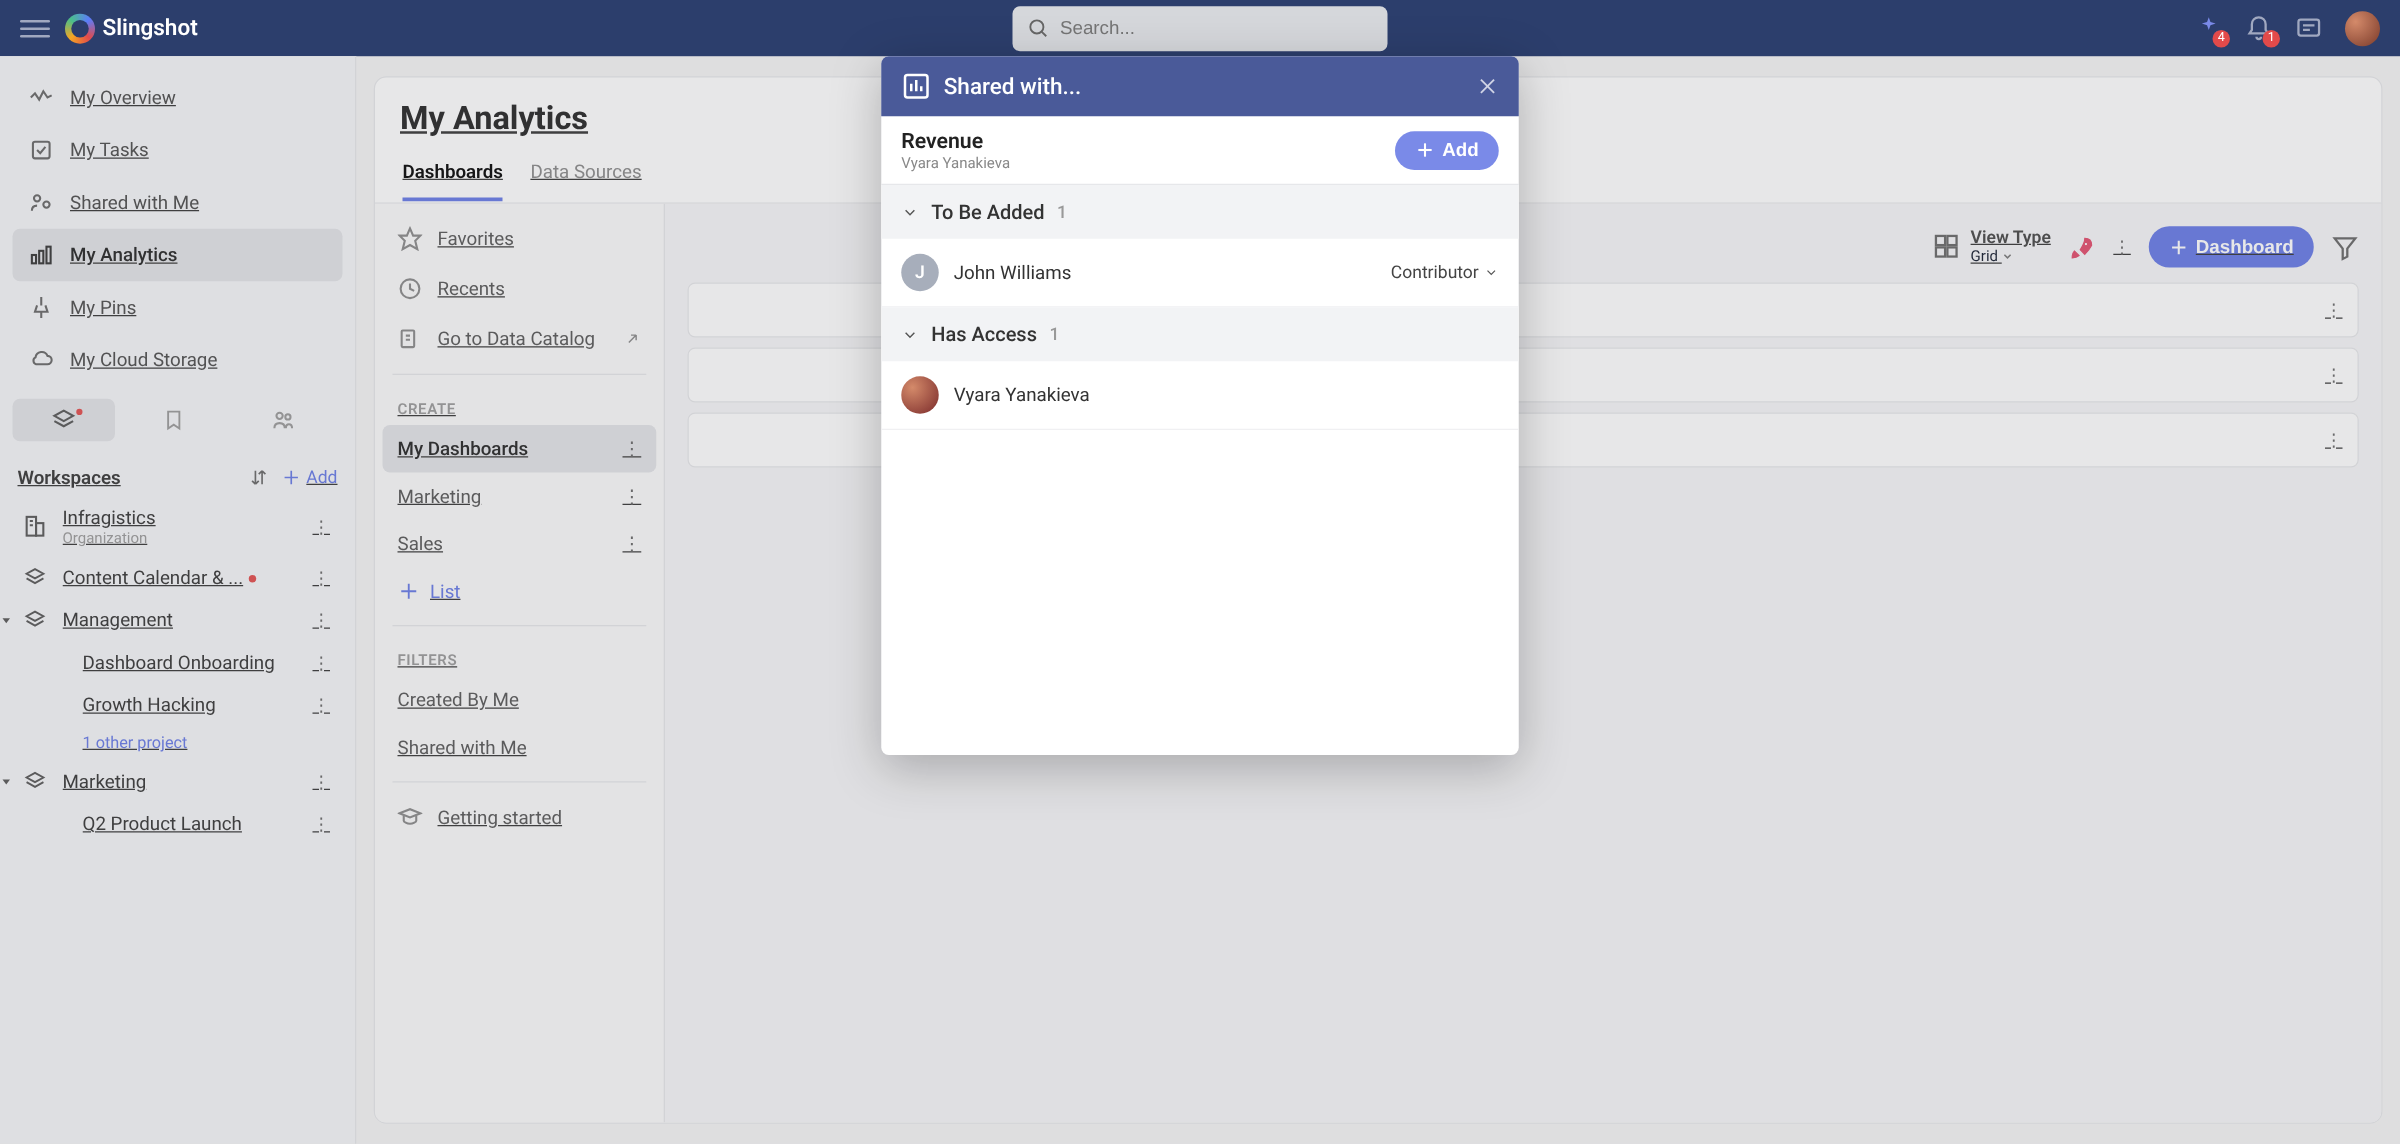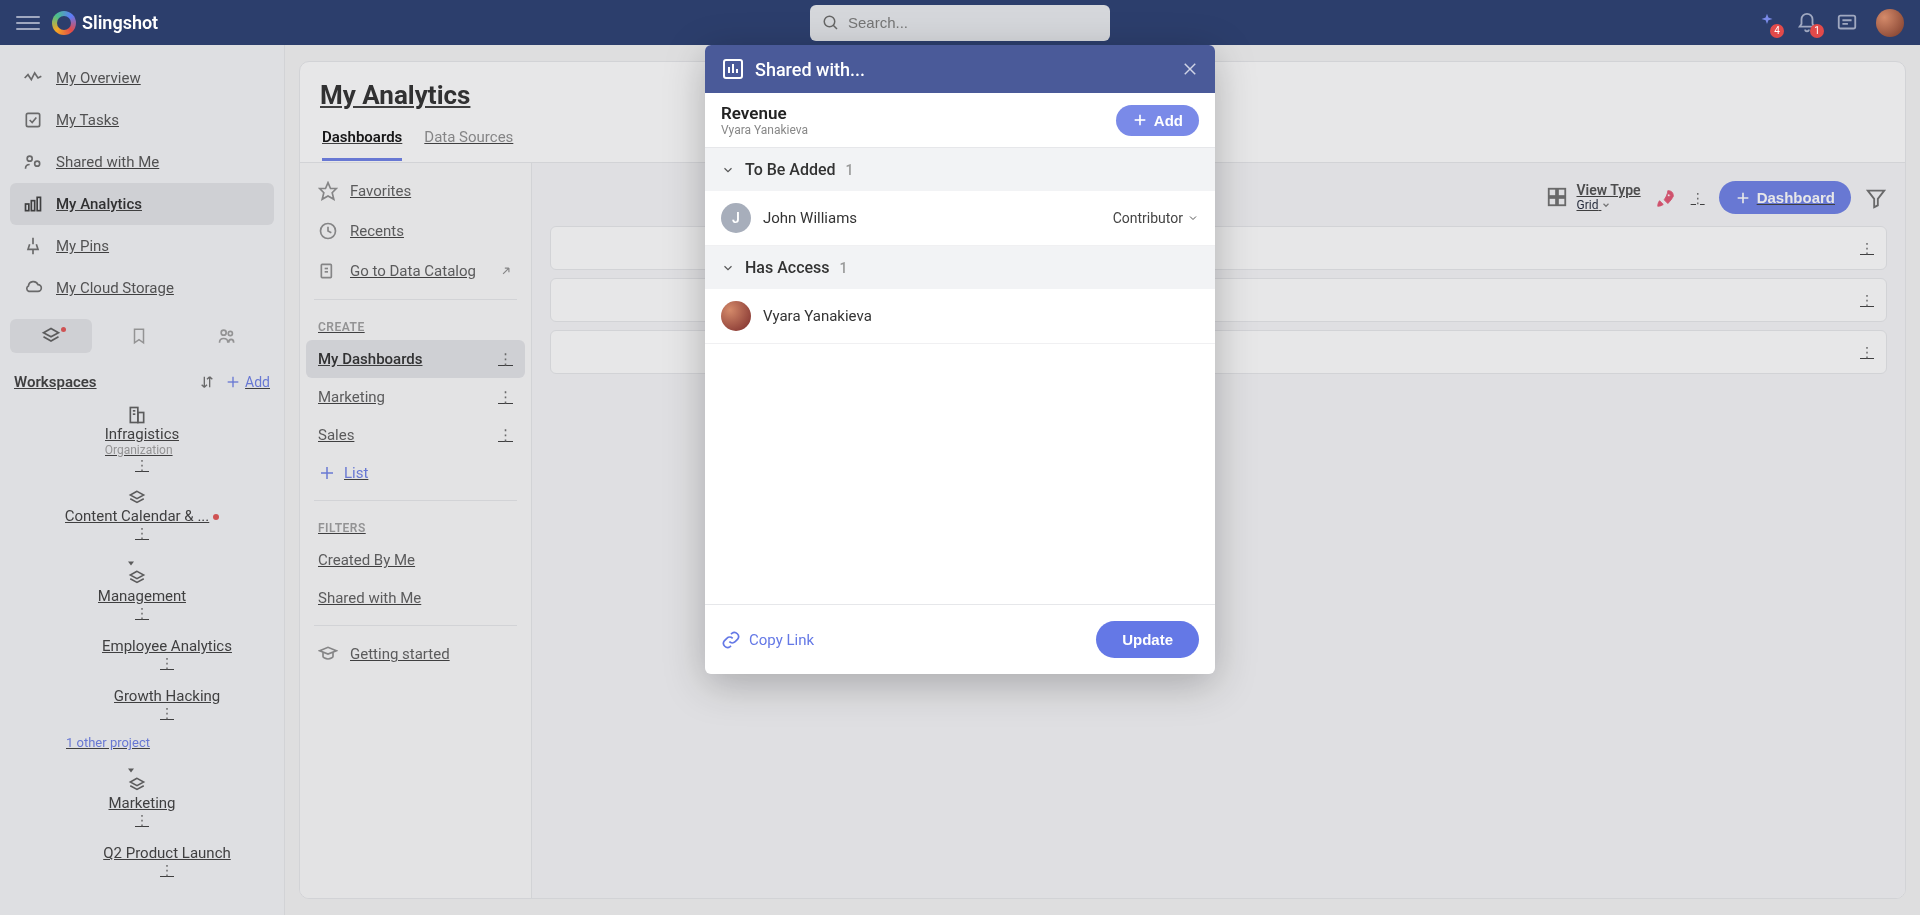--- a/index.html
+++ b/index.html
@@ -35,21 +35,21 @@
   .nav-icon { width: 22px; height: 22px; display:flex; align-items:center; justify-content:center; color:#666; }
   .nav-item.active .nav-icon { color:#333; }
   .tab-icons { display:flex; gap:6px; margin: 10px 0; }
   .tab-icon-btn { flex:0 0 auto; width: 82px; height:34px; border-radius:6px; display:flex; align-items:center; justify-content:center; cursor:pointer; color:#888; position:relative;}
   .tab-icon-btn.active { background:#e2e3e7; color:#555; }
   .dot-indicator { width:5px; height:5px; border-radius:50%; background:#e24a4a; position:absolute; top:8px; right:26px; }
   .workspaces-header { display:flex; align-items:center; padding: 10px 4px 6px; }
   .workspaces-title { font-weight: 600; font-size:15px; color:#333; }
   .ws-header-icons { margin-left:auto; display:flex; align-items:center; gap:10px; }
   .add-link { color:#6478e6; font-size:14px; cursor:pointer; display:flex; align-items:center; gap:4px; }
-  .ws-item { display:flex; align-items:center; padding: 8px 6px; cursor:pointer; position:relative;flex-direction:column; }
+  .ws-item { display:flex; align-items:center; padding: 8px 6px; cursor:pointer; position:relative; }
   .ws-item .ws-icon { width:24px; display:flex; justify-content:center; color:#555; margin-right:10px;}
   .ws-item .ws-text { flex:1; font-size:15px; color:#333; overflow:hidden; text-overflow:ellipsis; white-space:nowrap; }
   .ws-item .ws-sub { font-size:12px; color:#999; display:block; }
   .ws-item .ws-more { color:#666; cursor:pointer; padding:0 4px; }
   .ws-item.indent2 { padding-left: 56px; }
   .ws-item .chev { width:14px; display:flex; justify-content:center; color:#555; margin-left:-18px; margin-right:4px; }
   .ws-dot { width:6px; height:6px; border-radius:50%; background:#e24a4a; display:inline-block; margin-left:4px; vertical-align:middle; }
   .other-proj { color:#6478e6; font-size:13px; padding: 6px 0 6px 56px; cursor:pointer;}
 
   
@@ -282,21 +282,21 @@
           <svg width="18" height="18" viewBox="0 0 24 24" fill="none" stroke="#555" stroke-width="2">
             <polygon points="12 3 3 8 12 13 21 8 12 3"></polygon>
             <polyline points="3 13 12 18 21 13"></polyline>
           </svg>
         </span>
       <span class="ws-text">Management</span>
       <span class="ws-more">⋮</span>
     </div>
 
     <div class="ws-item indent2">
-      <span class="ws-text">Employee Analytics</span>
+      <span class="ws-text">Dashboard Onboarding</span>
       <span class="ws-more">⋮</span>
     </div>
     <div class="ws-item indent2">
       <span class="ws-text">Growth Hacking</span>
       <span class="ws-more">⋮</span>
     </div>
     <div class="other-proj">1 other project</div>
 
     <div class="ws-item">
       <span class="chev">
@@ -513,23 +513,13 @@
         </svg>
       <span>Has Access</span>
       <span class="modal-section-count">1</span>
     </div>
     <div class="modal-row">
       <div class="modal-avatar" style="background:radial-gradient(circle at 30% 30%, #d48a6a, #7a2a2a)"></div>
       <div class="modal-row-name">Vyara Yanakieva</div>
     </div>
     <div style="height:260px"></div>
   </div>
-  <div class="modal-footer">
-    <div class="copy-link">
-      <svg width="20" height="20" viewBox="0 0 24 24" fill="none" stroke="#6478e6" stroke-width="2">
-          <path d="M10 14a5 5 0 007 0l3-3a5 5 0 00-7-7l-1 1"></path>
-          <path d="M14 10a5 5 0 00-7 0l-3 3a5 5 0 007 7l1-1"></path>
-        </svg>
-      <span>Copy Link</span>
-    </div>
-    <button class="btn-update">Update</button>
-  </div>
 </div>
 
 </body></html>

